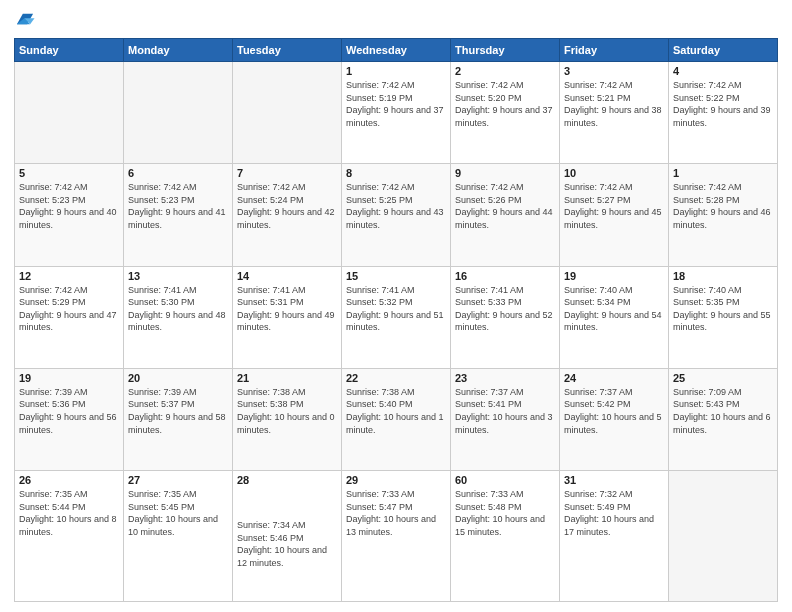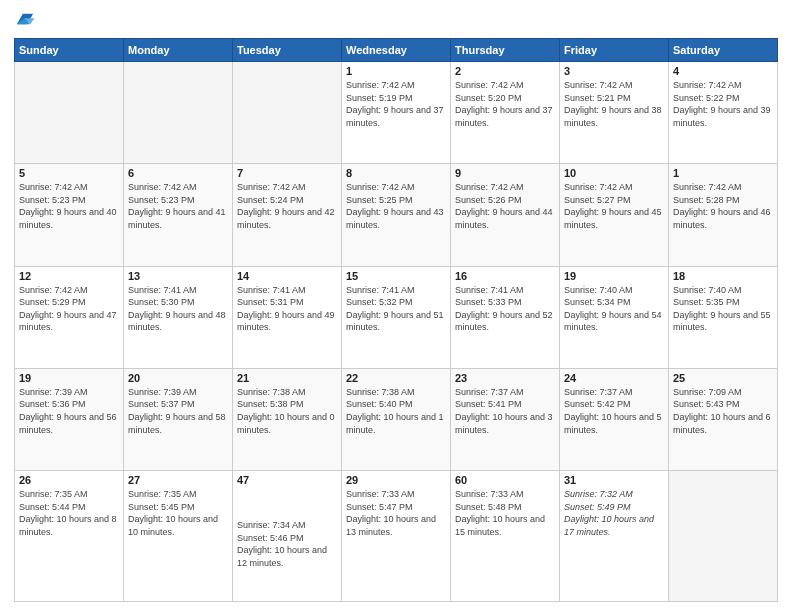--- a/index.html
+++ b/index.html
@@ -307,40 +307,40 @@
 Sunset: 5:44 PM
 Daylight: 10 hours and 8 minutes.</div>
           </td>
           <td>
             <span class="day-number">27</span>
             <div class="day-info" style="white-space: pre-line;">Sunrise: 7:35 AM
 Sunset: 5:45 PM
 Daylight: 10 hours and 10 minutes.</div>
           </td>
           <td>
-            <span class="day-number">47</span>
+            <span class="day-number">28</span>
             <div class="day-info" style="white-space: pre-line; margin-top: 33px;">Sunrise: 7:34 AM
 Sunset: 5:46 PM
 Daylight: 10 hours and 12 minutes.</div>
           </td>
           <td>
             <span class="day-number">29</span>
             <div class="day-info" style="white-space: pre-line;">Sunrise: 7:33 AM
 Sunset: 5:47 PM
 Daylight: 10 hours and 13 minutes.</div>
           </td>
           <td>
             <span class="day-number">60</span>
             <div class="day-info" style="white-space: pre-line;">Sunrise: 7:33 AM
 Sunset: 5:48 PM
 Daylight: 10 hours and 15 minutes.</div>
           </td>
           <td>
             <span class="day-number">31</span>
-            <div class="day-info" style="white-space: pre-line; font-style: italic;">Sunrise: 7:32 AM
+            <div class="day-info" style="white-space: pre-line;">Sunrise: 7:32 AM
 Sunset: 5:49 PM
 Daylight: 10 hours and 17 minutes.</div>
           </td>
           <td class="empty"></td>
         </tr>
       </tbody>
   </table>
 </div>
 
 </body></html>

